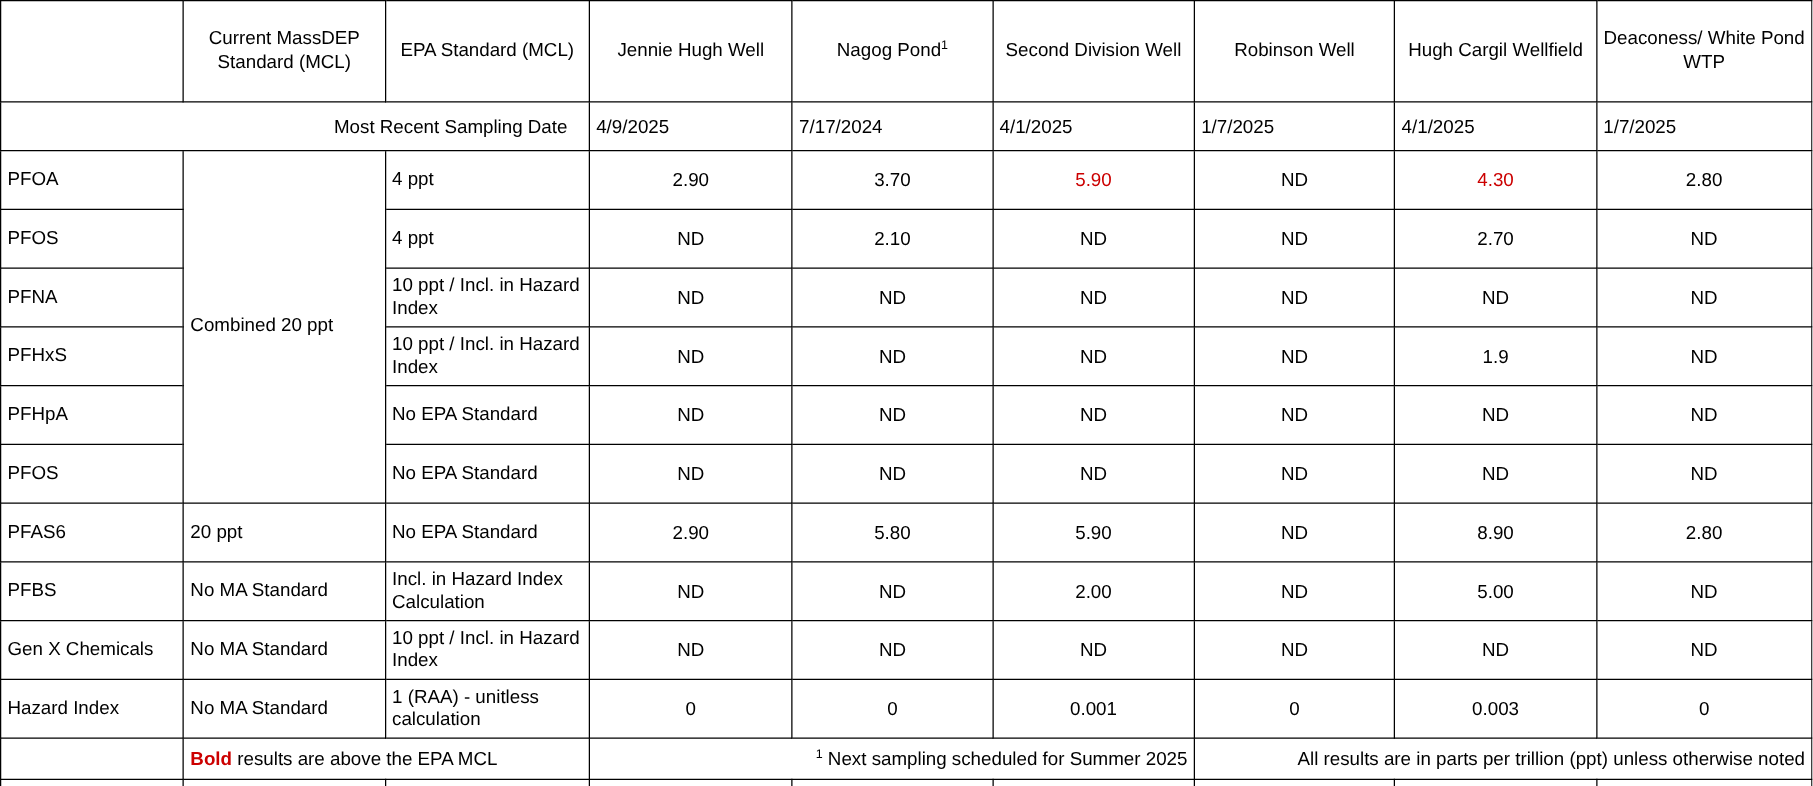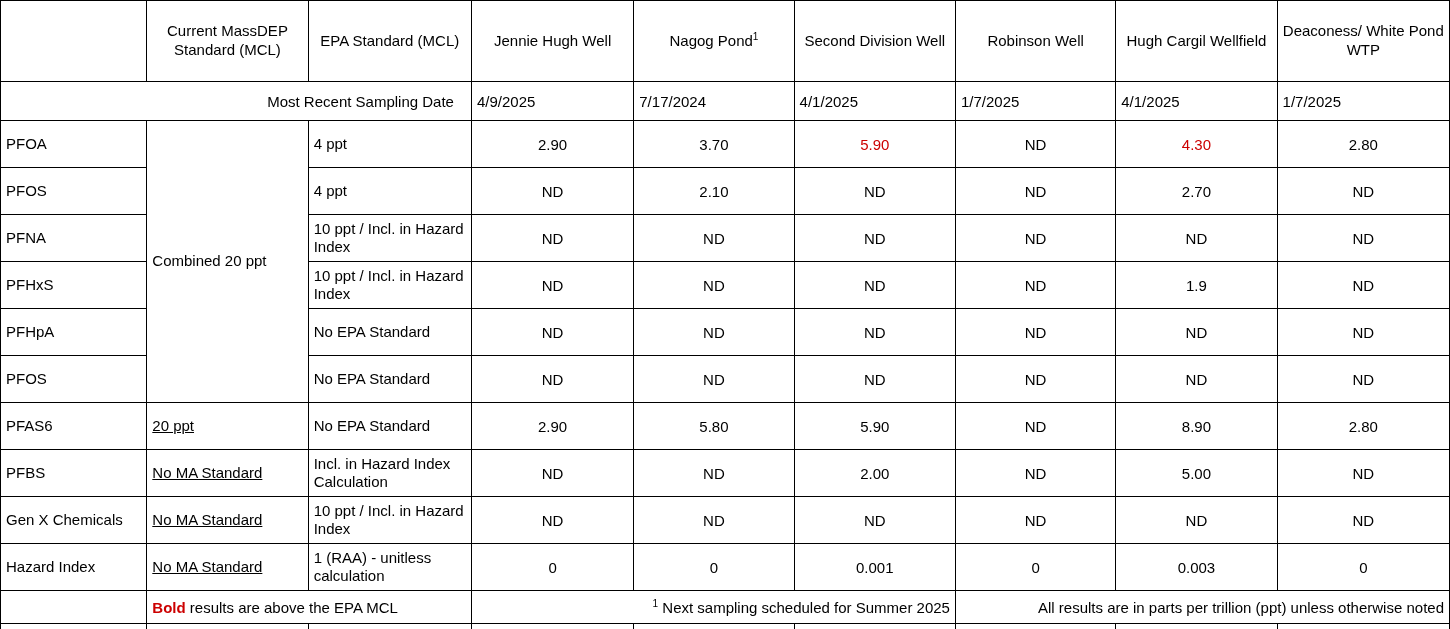--- a/index.html
+++ b/index.html
@@ -64,21 +64,20 @@
   }
   .name-cell {
     text-align: left;
     padding-left: 6px;
     line-height: 1.2;
   }
   .std-cell {
     text-align: left;
     padding-left: 6px;
     line-height: 1.2;
-    text-decoration: underline;
   }
   .epa-cell {
     text-align: left;
     padding-left: 6px;
     line-height: 1.2;
   }
   .val {
     text-align: center;
   }
   .bold-red {

